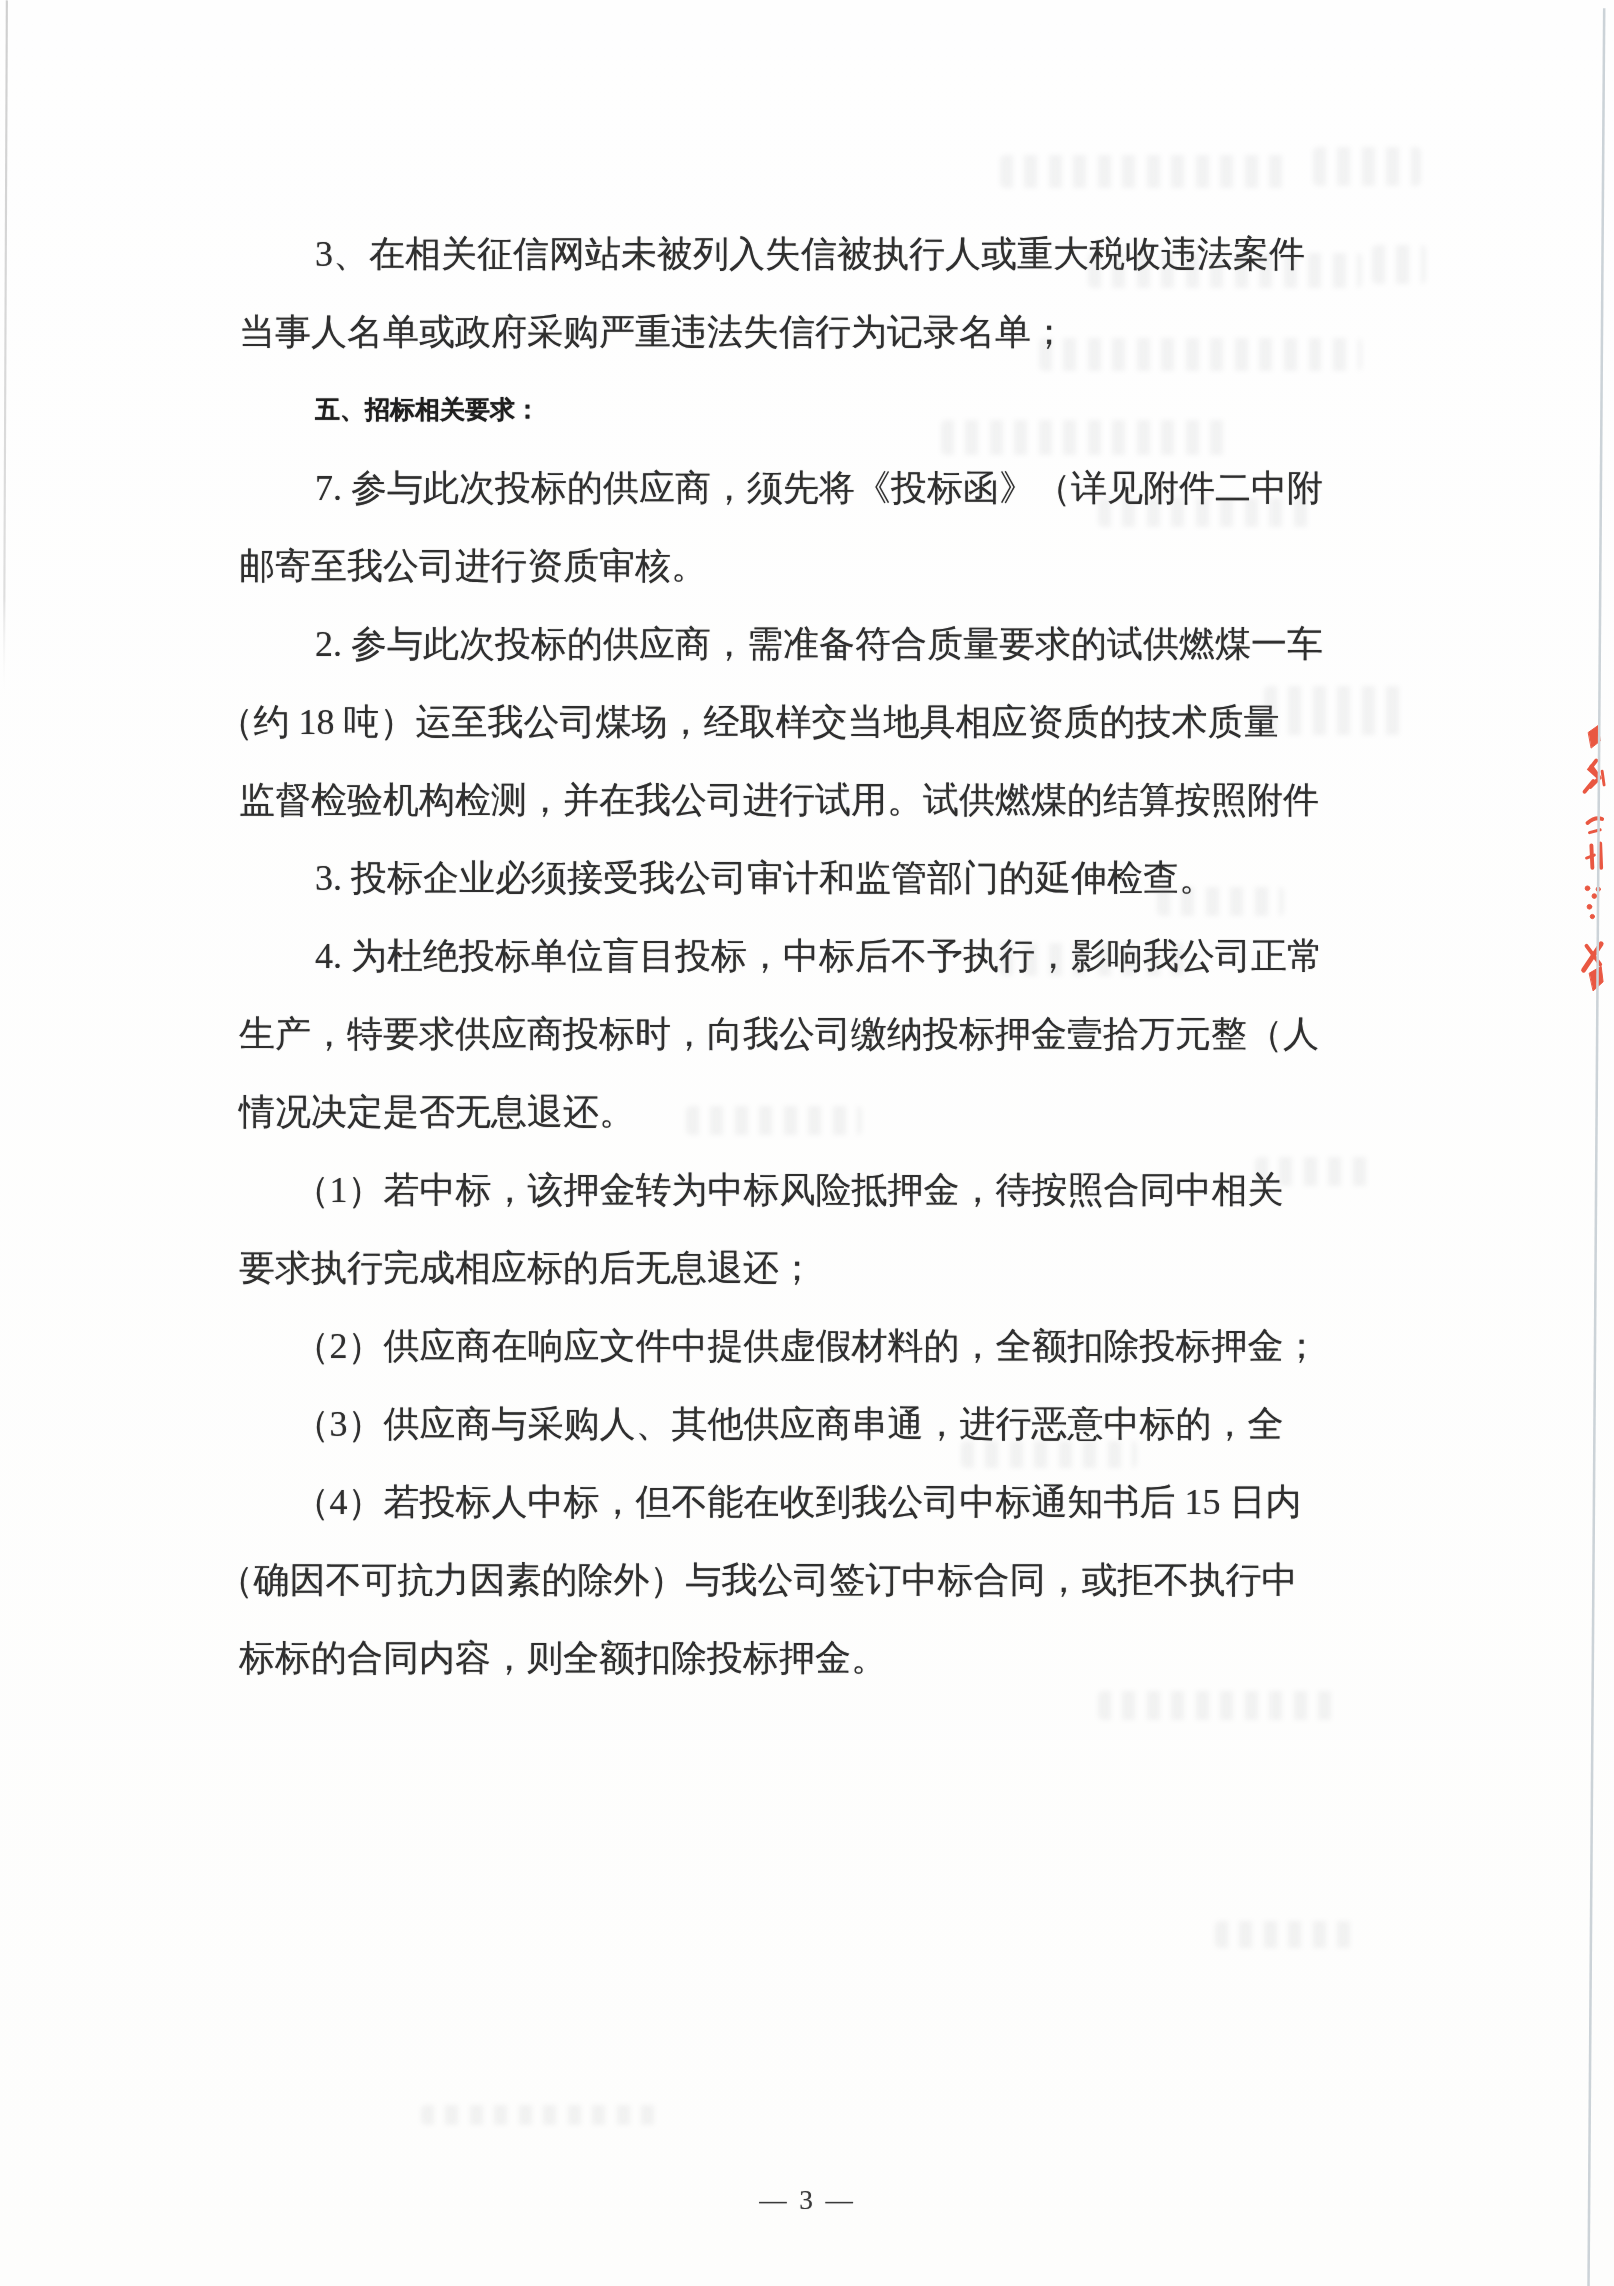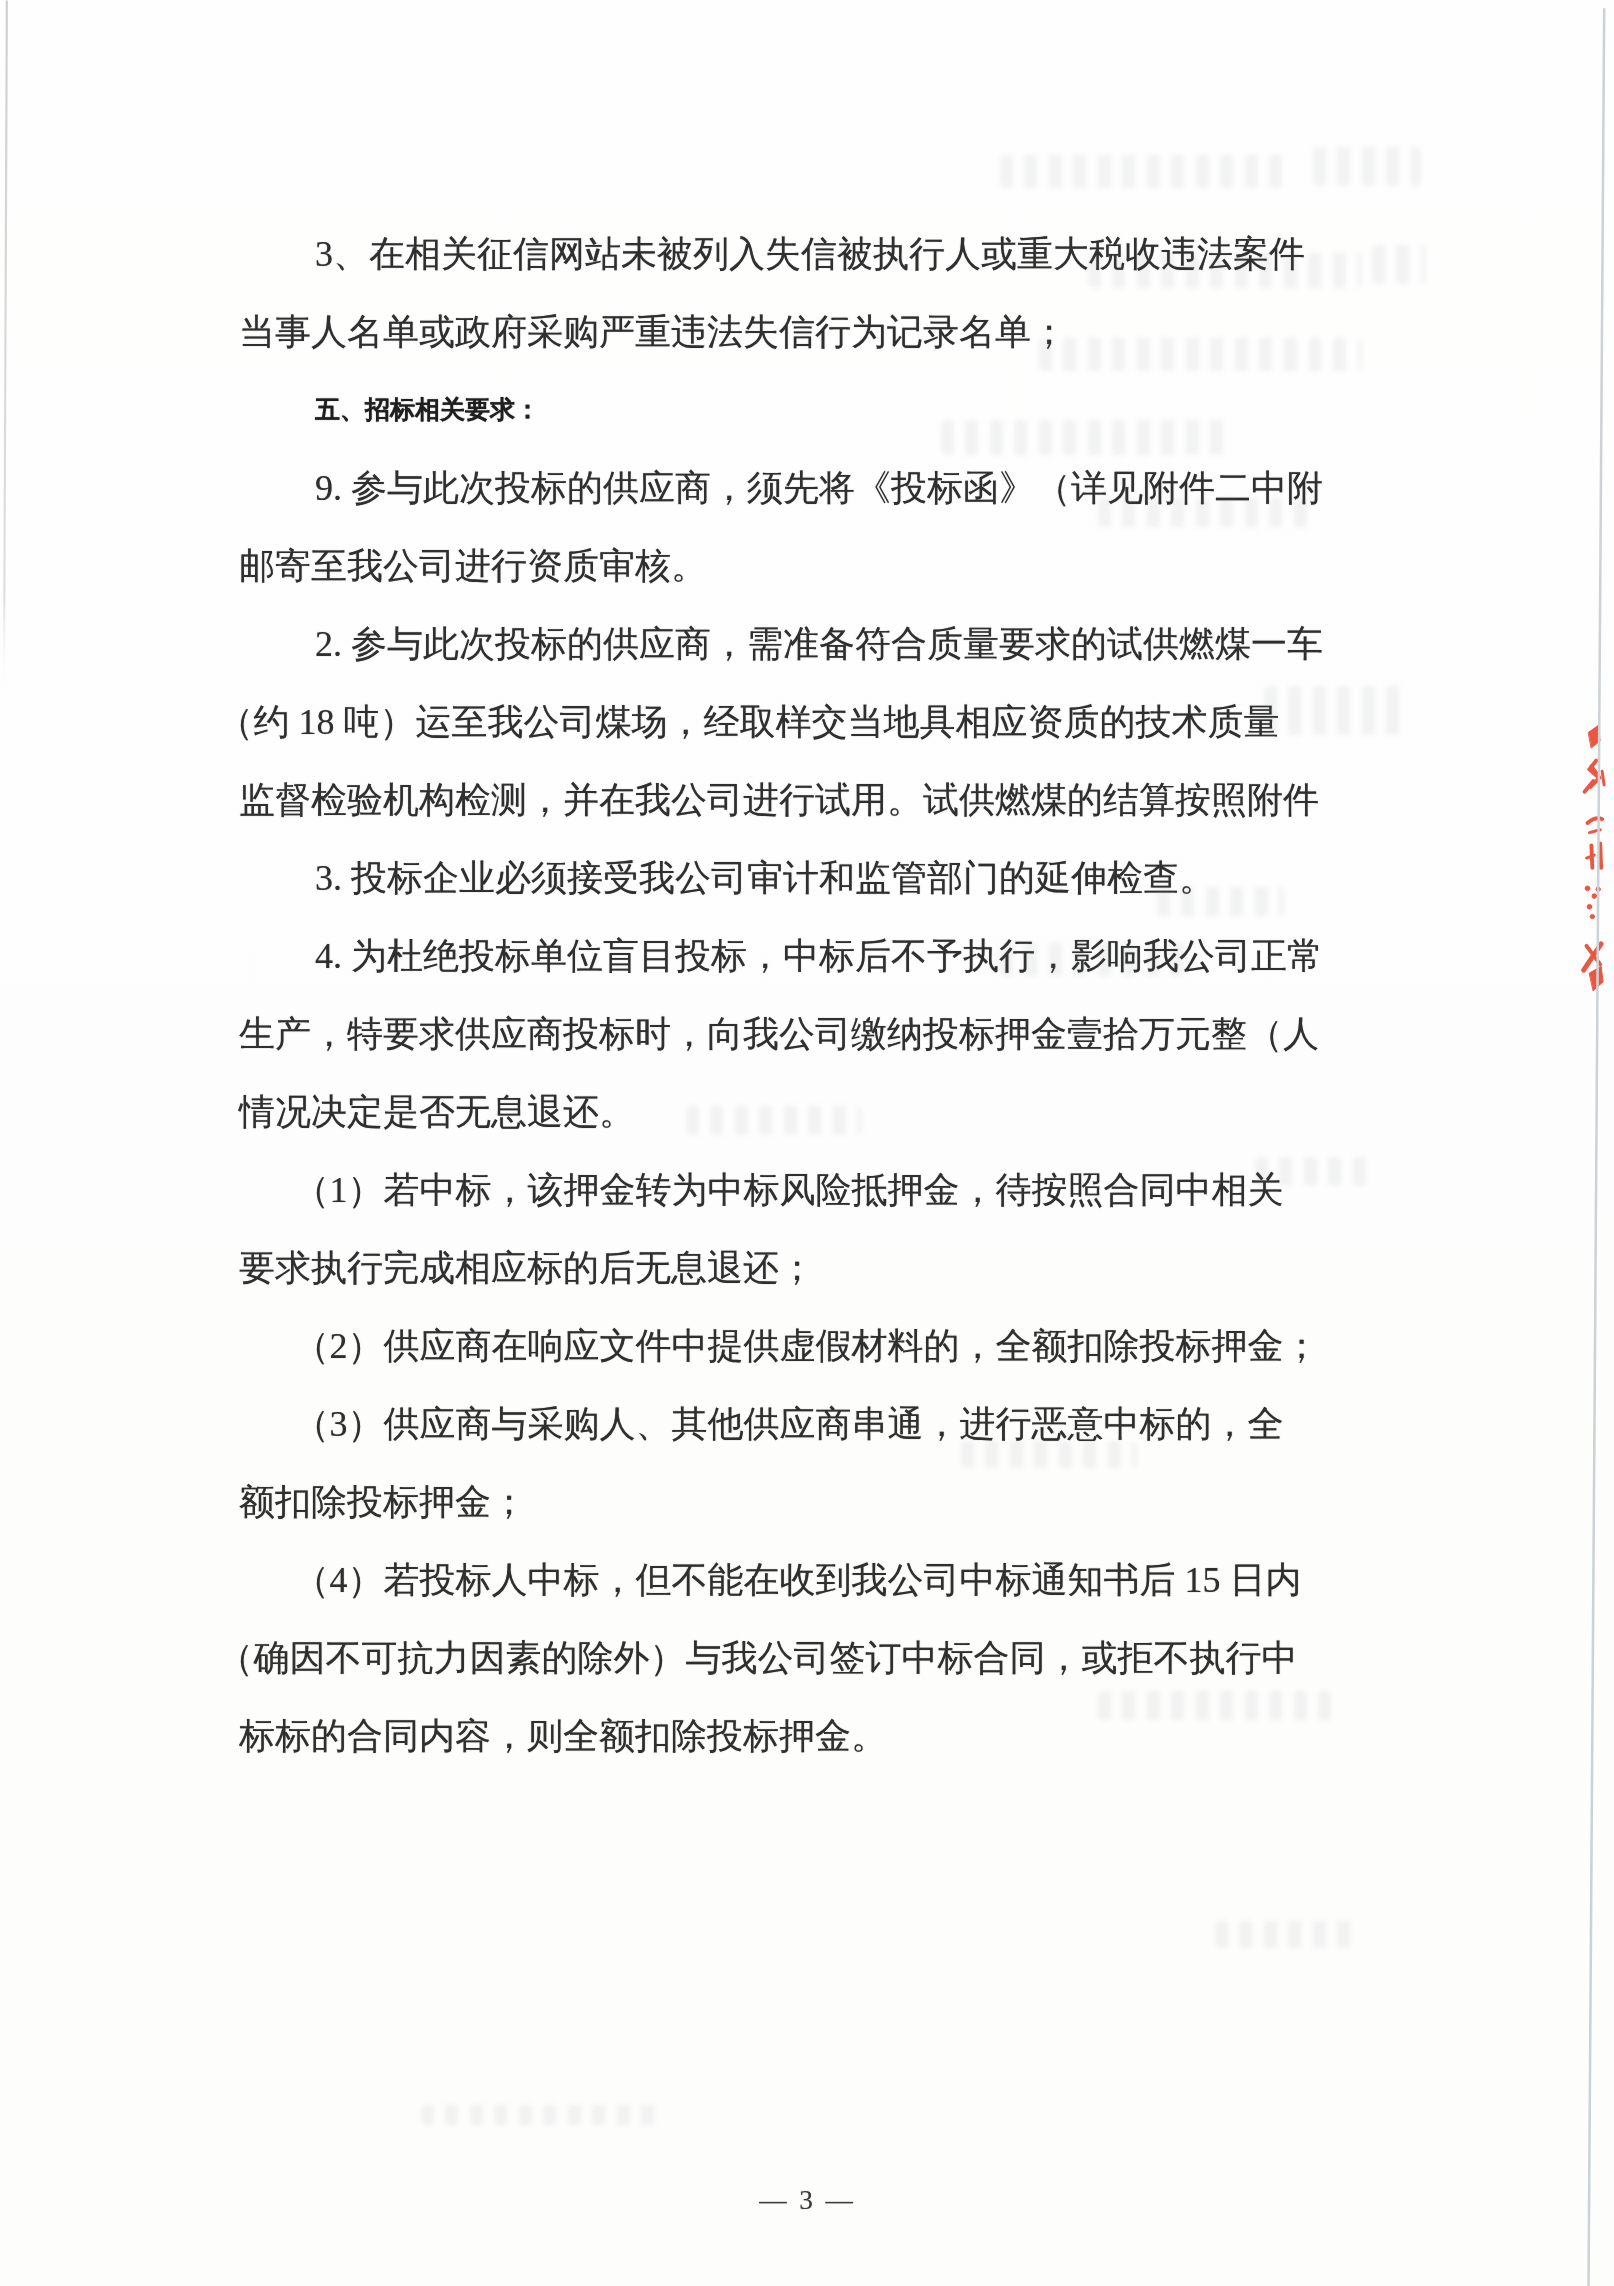--- a/index.html
+++ b/index.html
@@ -59,34 +59,33 @@
 </style>
 </head>
 <body>
 
 <div class="page">
 
   <div class="textblock">
       <div class="line indent">3、在相关征信网站未被列入失信被执行人或重大税收违法案件</div>
       <div class="line">当事人名单或政府采购严重违法失信行为记录名单；</div>
       <div class="line indent bold">五、招标相关要求：</div>
-      <div class="line indent">9. 参与此次投标的供应商，须先将《投标函》（详见附件二中附</div>
+      <div class="line indent">7. 参与此次投标的供应商，须先将《投标函》（详见附件二中附</div>
       <div class="line">邮寄至我公司进行资质审核。</div>
       <div class="line indent">2. 参与此次投标的供应商，需准备符合质量要求的试供燃煤一车</div>
       <div class="line paren">（约 18 吨）运至我公司煤场，经取样交当地具相应资质的技术质量</div>
       <div class="line">监督检验机构检测，并在我公司进行试用。试供燃煤的结算按照附件</div>
       <div class="line indent">3. 投标企业必须接受我公司审计和监管部门的延伸检查。</div>
       <div class="line indent">4. 为杜绝投标单位盲目投标，中标后不予执行，影响我公司正常</div>
       <div class="line">生产，特要求供应商投标时，向我公司缴纳投标押金壹拾万元整（人</div>
       <div class="line">情况决定是否无息退还。</div>
       <div class="line indent paren">（1）若中标，该押金转为中标风险抵押金，待按照合同中相关</div>
       <div class="line">要求执行完成相应标的后无息退还；</div>
       <div class="line indent paren">（2）供应商在响应文件中提供虚假材料的，全额扣除投标押金；</div>
       <div class="line indent paren">（3）供应商与采购人、其他供应商串通，进行恶意中标的，全</div>
-      <div class="line">额扣除投标押金；</div>
       <div class="line indent paren">（4）若投标人中标，但不能在收到我公司中标通知书后 15 日内</div>
       <div class="line paren">（确因不可抗力因素的除外）与我公司签订中标合同，或拒不执行中</div>
       <div class="line">标标的合同内容，则全额扣除投标押金。</div>
     </div>
 
   <div class="pagenum">— 3 —</div>
 
   <div id="smudges">
       <div class="smudge" style="left: 1000px; top: 155px; width: 294px; height: 33px;"></div>
       <div class="smudge" style="left: 1313px; top: 147px; width: 108px; height: 39px;"></div>

